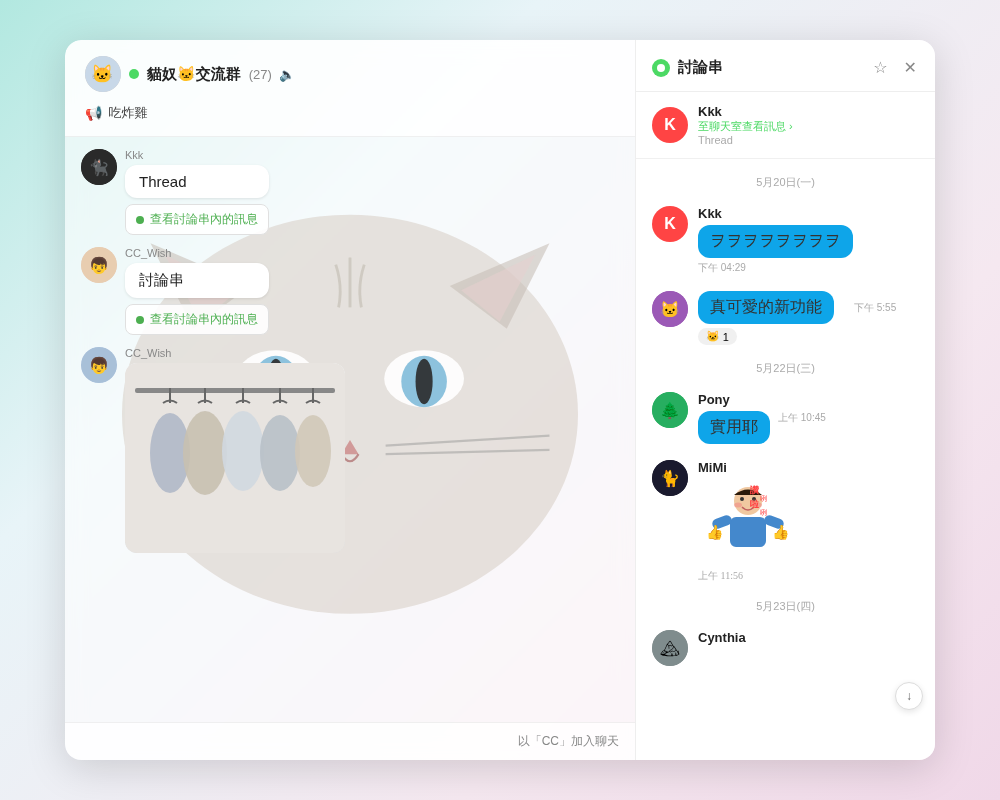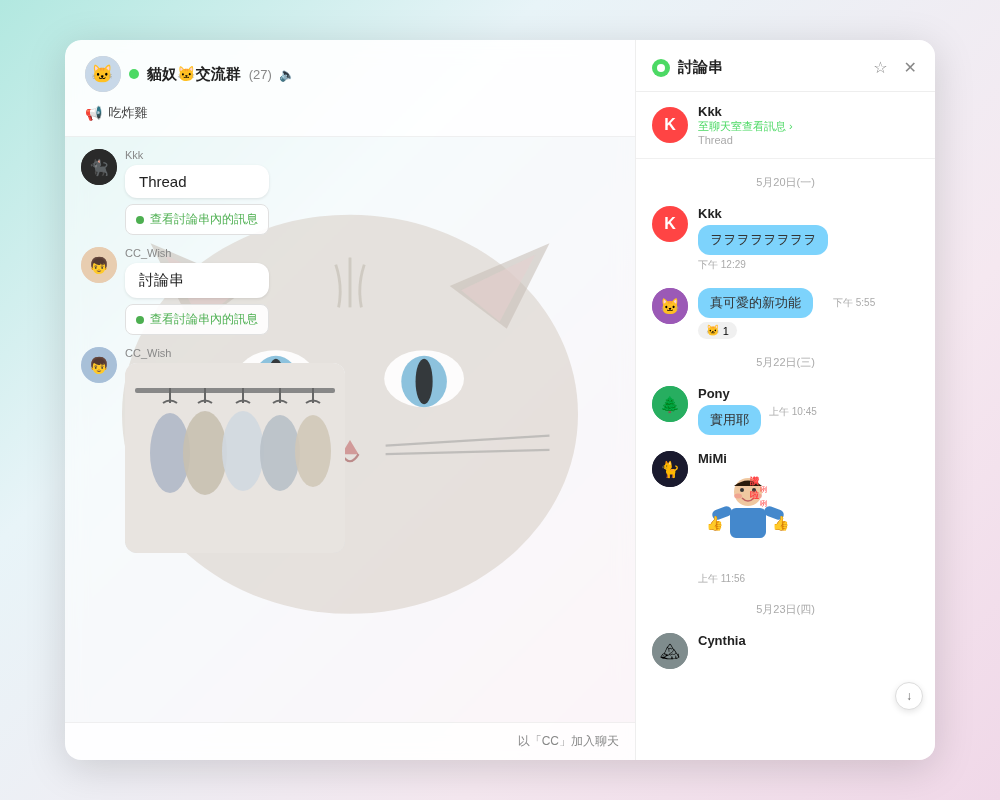--- a/index.html
+++ b/index.html
@@ -363,23 +363,23 @@
       margin-bottom: 4px;
     }
 
     .tmsg-name {
       font-size: 13px;
       font-weight: 600;
       color: #222;
     }
 
     .tmsg-text {
-      font-size: 13px;
+      font-size: 16px;
       color: #333;
-      background: #7dd3fc;
+      background: #0ea5e9;
       border-radius: 12px;
       padding: 6px 12px;
       display: inline-block;
     }
 
     .reaction-badge {
       display: inline-flex;
       align-items: center;
       gap: 3px;
       background: #f0f0f0;
@@ -617,21 +617,21 @@
 
       <div class="date-divider">5月20日(一)</div>
 
       <div class="thread-msg">
         <div class="tmsg-avatar red-bg">K</div>
         <div class="tmsg-body">
           <div class="tmsg-name-row">
             <span class="tmsg-name">Kkk</span>
           </div>
           <span class="tmsg-text">ヲヲヲヲヲヲヲヲ</span>
-          <div style="font-size:10px;color:#aaa;margin-top:3px;">下午 12:29</div>
+          <div style="font-size:10px;color:#aaa;margin-top:3px;">下午 04:29</div>
         </div>
       </div>
 
       <div class="thread-msg">
         <div class="tmsg-avatar purple-bg">
           <svg width="36" height="36" viewBox="0 0 36 36">
             <circle cx="18" cy="18" r="18" fill="#9b59b6"></circle>
             <text x="18" y="24" text-anchor="middle" font-size="16">🐱</text>
           </svg>
         </div>
@@ -701,21 +701,21 @@
 
               <text x="8" y="58" font-size="14">👍</text>
               <text x="74" y="58" font-size="14">👍</text>
 
               <text x="52" y="14" font-size="9" fill="#ff4444" font-weight="bold">讚</text>
               <text x="62" y="22" font-size="7" fill="#ff4444">咧</text>
               <text x="52" y="28" font-size="9" fill="#ff4444" font-weight="bold">啦</text>
               <text x="62" y="36" font-size="7" fill="#ff4444">咧</text>
             </svg>
           </div>
-          <div style="font-size:10px;color:#aaa;margin-top:12px;">上午 11:56</div>
+          <div style="font-size:10px;color:#aaa;margin-top:0;font-family:Liberation Serif, serif;">上午 11:56</div>
         </div>
       </div>
 
       <div class="date-divider">5月23日(四)</div>
 
       <div class="thread-msg">
         <div class="tmsg-avatar mountain-bg">
           <svg width="36" height="36" viewBox="0 0 36 36">
             <circle cx="18" cy="18" r="18" fill="#7f8c8d"></circle>
             <text x="18" y="24" text-anchor="middle" font-size="16">🏔</text>

